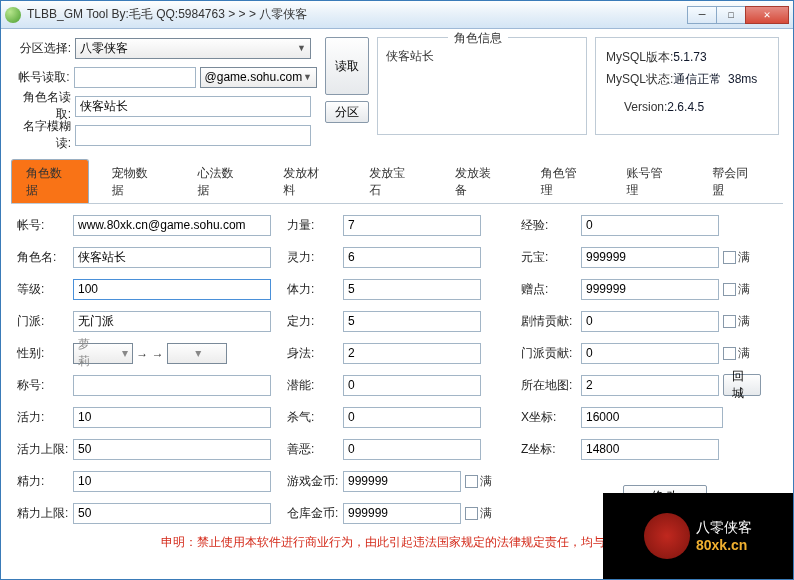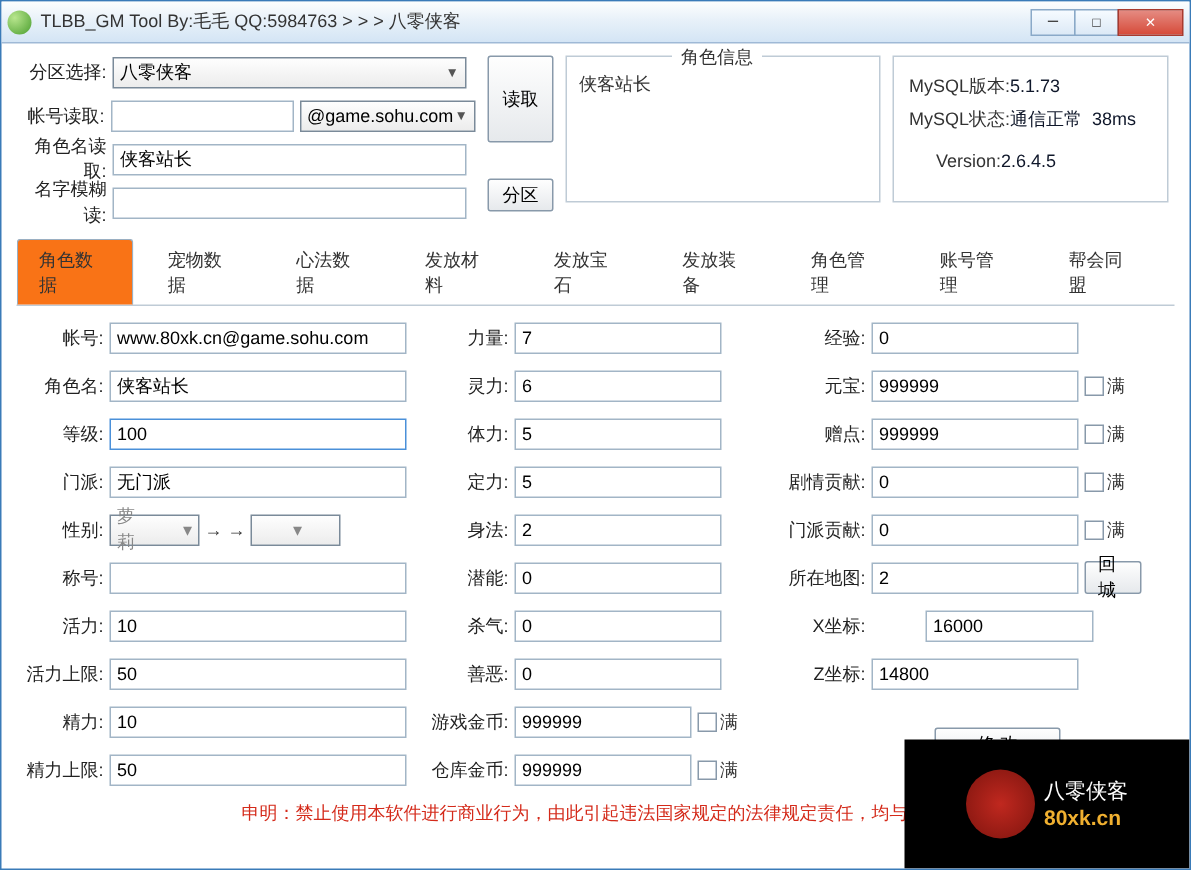--- a/index.html
+++ b/index.html
@@ -25,21 +25,21 @@
 .infobox{width:210px;height:98px;border:1px solid #bfcbd6;position:relative;}
 .infotitle{position:absolute;top:-8px;left:70px;background:#fff;padding:0 6px;color:#333;}
 .inforow{padding:10px 8px 0 8px;color:#333;}
 .statbox{width:184px;height:98px;border:1px solid #bfcbd6;padding:8px 10px;line-height:22px;color:#333;}
 .statval{color:#0f172a;}
 .tabbar{display:flex;margin-top:6px;border-bottom:1px solid #bfcbd6;}
 .tab{padding:5px 14px 4px;border:1px solid transparent;border-bottom:none;color:#333;cursor:pointer;margin-right:8px;}
 .tab.active{border-color:#9aafc2;background:#f97316;border-radius:3px 3px 0 0;}
 .formarea{padding:10px 6px 0 6px;display:grid;grid-template-columns:264px 228px 246px;column-gap:6px;row-gap:10px;}
 .ffld{display:flex;align-items:center;height:22px;}
-.ffld .lab{width:56px;text-align:right;color:#222;padding-right:4px;white-space:nowrap;}
+.ffld .lab{width:56px;color:#222;padding-right:4px;white-space:nowrap;}
 .ffld .lab.lab3{width:60px;}
 .chk{width:13px;height:13px;border:1px solid #8899aa;background:#fff;display:inline-block;margin-left:4px;}
 .chklab{margin-left:2px;color:#333;}
 .smallsel{height:21px;border:1px solid #7a8a99;background:linear-gradient(#fefefe,#ececec);padding:0 4px;display:inline-flex;align-items:center;gap:20px;color:#888;cursor:pointer;}
 .arrows{color:#333;}
 .disclaimer{color:#d42a1a;margin-top:10px;padding-left:150px;}
 .modbtn{position:absolute;right:86px;bottom:72px;height:22px;width:84px;}
 .watermark{position:absolute;right:0;bottom:0;width:190px;height:86px;background:#000;display:flex;align-items:center;justify-content:center;gap:6px;}
 .wmlogo{width:46px;height:46px;border-radius:50%;background:radial-gradient(circle,#c0281f,#7d140e);position:relative;}
 .wmtxt{color:#fff;line-height:1.25;font-size:14px;}
@@ -80,21 +80,21 @@
         <div class="fldrow">
           <div class="fldlabel">角色名读取:</div>
           <input class="inp" style="width: 236px;" value="侠客站长">
         </div>
         <div class="fldrow">
           <div class="fldlabel">名字模糊读:</div>
           <input class="inp" style="width: 236px;" value="">
         </div>
       </div>
 
-      <div style="display:flex;flex-direction:column;gap:24px">
+      <div style="display:flex;flex-direction:column;gap:6px">
         <div class="btn vbtn">读取</div>
         <div class="btn" style="width:44px">分区</div>
       </div>
 
       <div class="infobox">
         <div class="infotitle">角色信息</div>
         <div class="inforow">侠客站长</div>
       </div>
 
       <div class="statbox">
@@ -216,21 +216,21 @@
       <div class="ffld">
           <div class="lab">活力:</div>
           <input class="inp" style="width: 198px;" value="10">
         </div>
       <div class="ffld">
           <div class="lab">杀气:</div>
           <input class="inp" style="width: 138px;" value="0">
         </div>
       <div class="ffld">
           <div class="lab lab3">X坐标:</div>
-          <input class="inp" style="width: 112px; margin-left: 36px;" value="16000">
+          <input class="inp" style="width: 142px;" value="16000">
         </div>
 
       <div class="ffld">
           <div class="lab">活力上限:</div>
           <input class="inp" style="width: 198px;" value="50">
         </div>
       <div class="ffld">
           <div class="lab">善恶:</div>
           <input class="inp" style="width: 138px;" value="0">
         </div>

